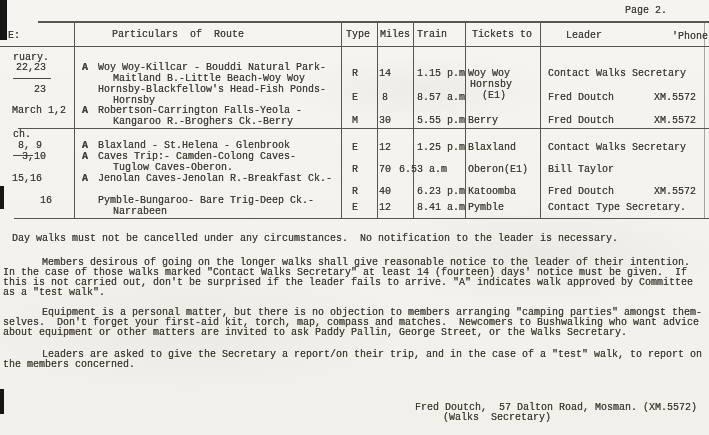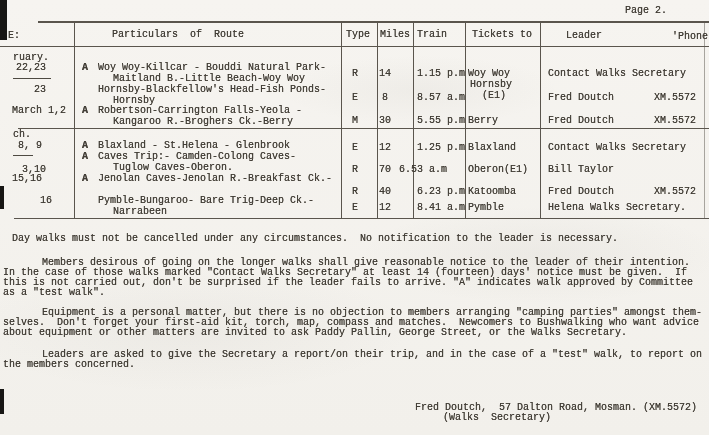--- a/index.html
+++ b/index.html
@@ -89,21 +89,21 @@
 
   <span class="t" style="left:18px;top:140px;">8, 9</span>
   <span class="t" style="left:82px;top:140px;font-weight:bold;">A</span>
   <span class="t" style="left:98px;top:140px;">Blaxland - St.Helena - Glenbrook</span>
   <span class="t" style="left:352px;top:142px;">E</span>
   <span class="t" style="left:379px;top:142px;">12</span>
   <span class="t" style="left:417px;top:142px;">1.25 p.m</span>
   <span class="t" style="left:468px;top:142px;">Blaxland</span>
   <span class="t" style="left:548px;top:142px;">Contact Walks Secretary</span>
 
-  <span class="t" style="left:22px;top:151px;margin-top:13px;">3,10</span>
+  <span class="t" style="left:22px;top:151px;">3,10</span>
   <span class="t" style="left:82px;top:151px;font-weight:bold;">A</span>
   <span class="t" style="left:98px;top:151px;">Caves Trip:- Camden-Colong Caves-</span>
   <span class="t" style="left:113px;top:162px;">Tuglow Caves-Oberon.</span>
   <span class="t" style="left:352px;top:164px;">R</span>
   <span class="t" style="left:379px;top:164px;">70</span>
   <span class="t" style="left:399px;top:164px;">6.53 a.m</span>
   <span class="t" style="left:468px;top:164px;">Oberon(E1)</span>
   <span class="t" style="left:548px;top:164px;">Bill Taylor</span>
 
   <span class="t" style="left:12px;top:173px;">15,16</span>
@@ -116,21 +116,21 @@
   <span class="t" style="left:548px;top:186px;">Fred Doutch</span>
   <span class="t" style="left:654px;top:186px;">XM.5572</span>
 
   <span class="t" style="left:40px;top:195px;">16</span>
   <span class="t" style="left:98px;top:195px;">Pymble-Bungaroo- Bare Trig-Deep Ck.-</span>
   <span class="t" style="left:113px;top:206px;">Narrabeen</span>
   <span class="t" style="left:352px;top:202px;">E</span>
   <span class="t" style="left:379px;top:202px;">12</span>
   <span class="t" style="left:417px;top:202px;">8.41 a.m</span>
   <span class="t" style="left:468px;top:202px;">Pymble</span>
-  <span class="t" style="left:548px;top:202px;">Helena Walks Secretary.</span>
+  <span class="t" style="left:548px;top:202px;">Contact Type Secretary.</span>
 
   <span class="t" style="left:12px;top:233px;">Day walks must not be cancelled under any circumstances.  No notification to the leader is necessary.</span>
 
   <span class="t" style="left:42px;top:257px;">Members desirous of going on the longer walks shall give reasonable notice to the leader of their intention.</span>
   <span class="t" style="left:3px;top:267px;">In the case of those walks marked "Contact Walks Secretary" at least 14 (fourteen) days' notice must be given.  If</span>
   <span class="t" style="left:3px;top:277px;">this is not carried out, don't be surprised if the leader fails to arrive. "A" indicates walk approved by Committee</span>
   <span class="t" style="left:3px;top:287px;">as a "test walk".</span>
 
   <span class="t" style="left:42px;top:307px;">Equipment is a personal matter, but there is no objection to members arranging "camping parties" amongst them-</span>
   <span class="t" style="left:3px;top:317px;">selves.  Don't forget your first-aid kit, torch, map, compass and matches.  Newcomers to Bushwalking who want advice</span>

